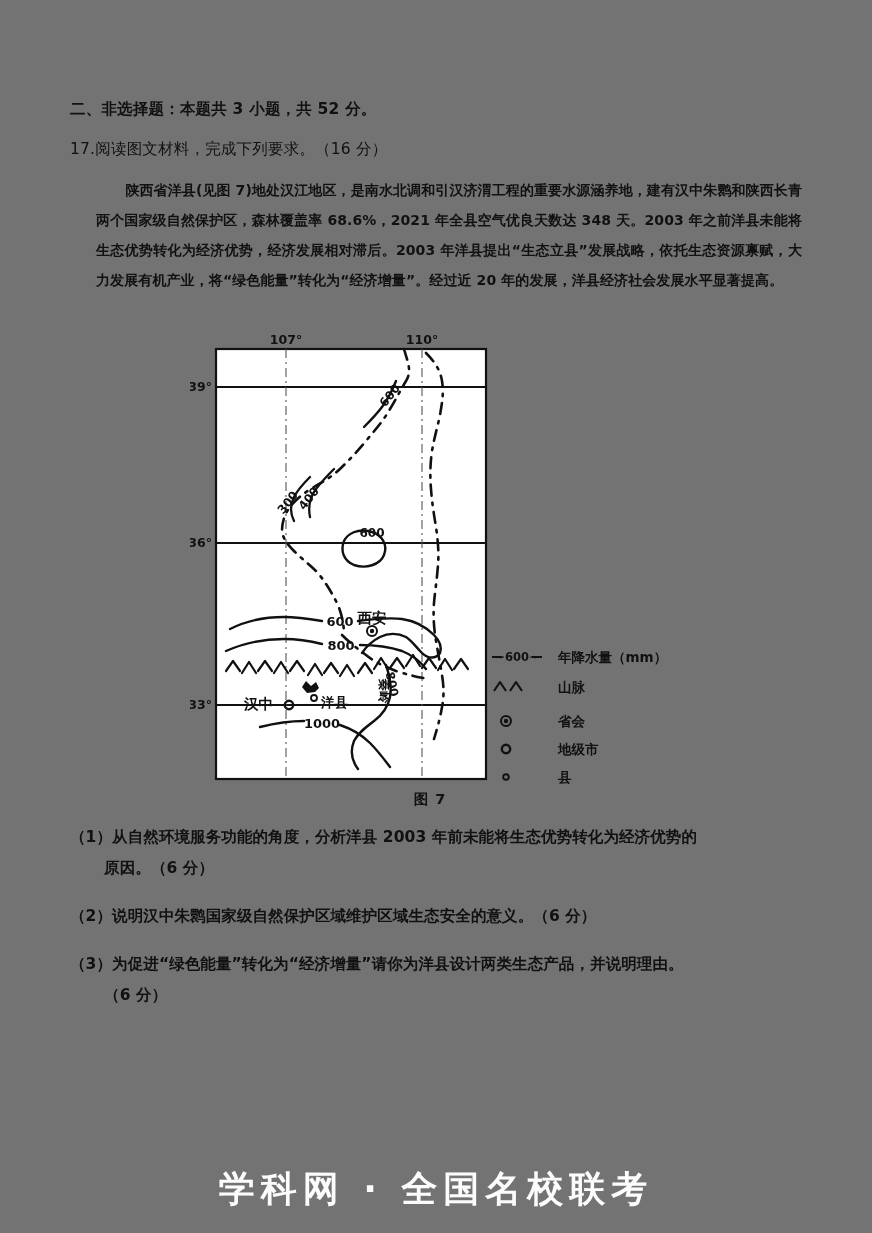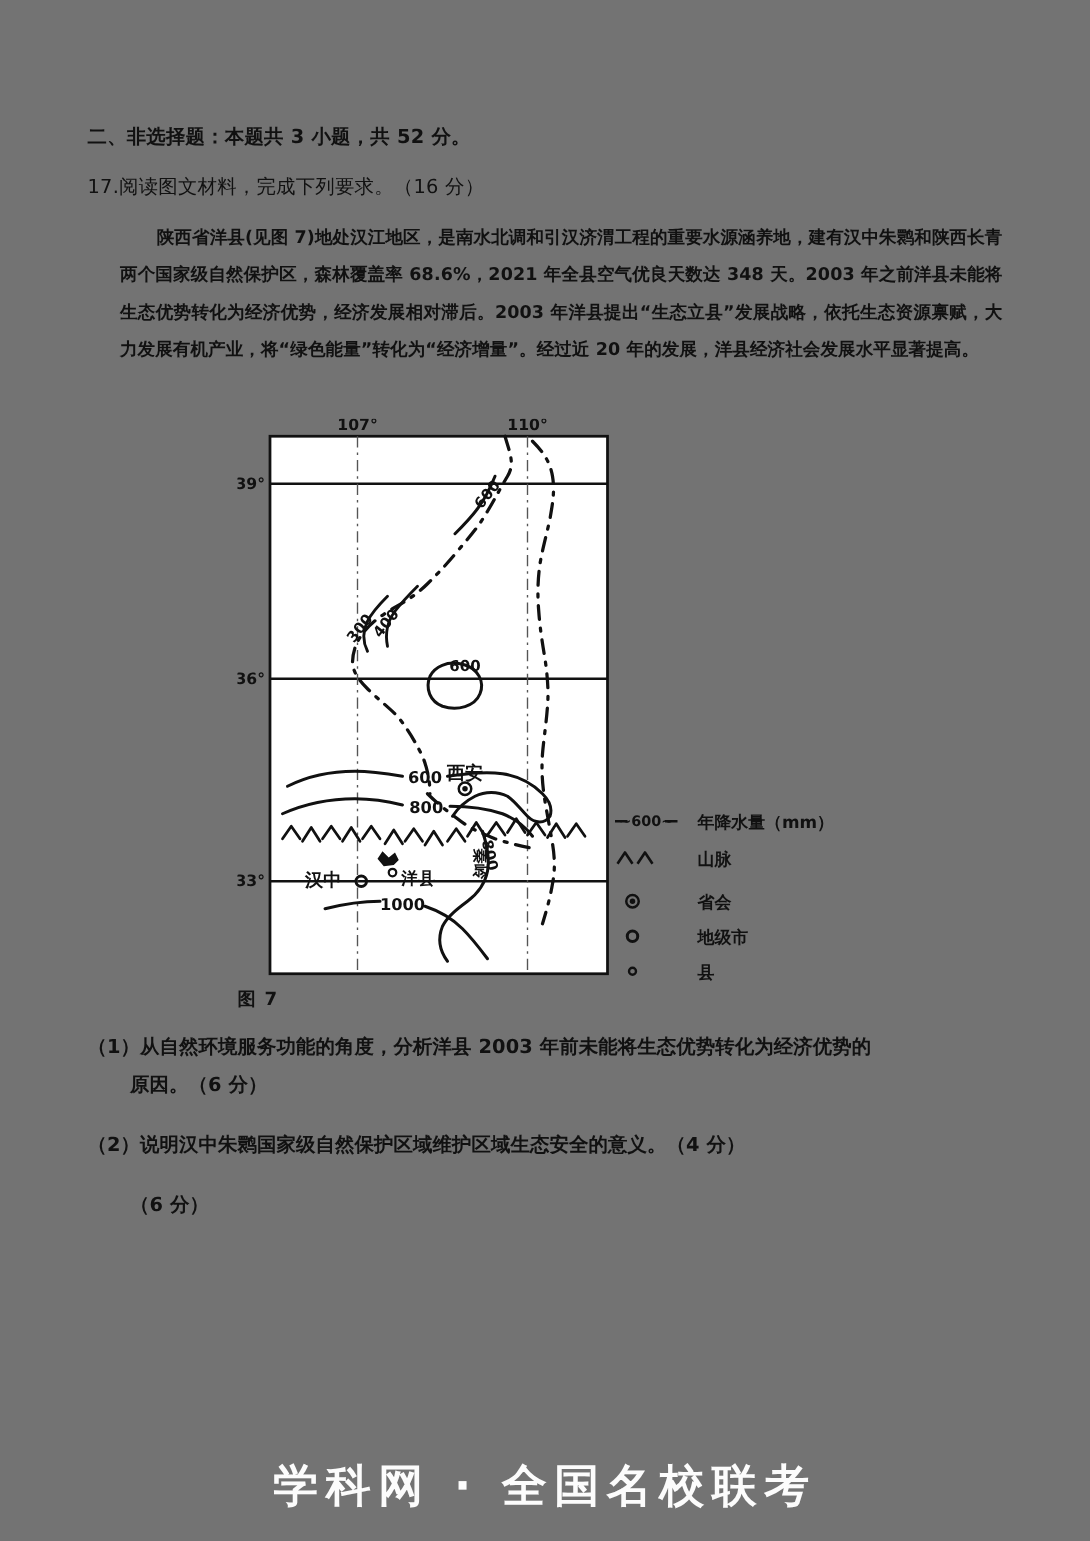--- a/index.html
+++ b/index.html
@@ -64,21 +64,21 @@
     width: 480px;
     height: 480px;
   }
   .map-svg { display: block; }
 
   .fig-caption {
     position: absolute;
     left: 0;
     top: 455px;
     width: 480px;
-    text-align: left;
+    text-align: center;
     font-size: 14.5px;
     font-weight: bold;
     letter-spacing: 1px;
   }
 
   
   .questions {
     position: absolute;
     left: 70px;
     top: 822px;
@@ -284,22 +284,23 @@
 
     <div class="fig-caption">图 7</div>
   </div>
 
   <div class="questions">
     <div class="q-item">
       <span>（1）从自然环境服务功能的角度，分析洋县 2003 年前未能将生态优势转化为经济优势的</span>
       <span class="cont">原因。（6 分）</span>
     </div>
     <div class="q-item">
-      <span>（2）说明汉中朱鹮国家级自然保护区域维护区域生态安全的意义。（4 分）</span>
+      <span>（2）说明汉中朱鹮国家级自然保护区域维护区域生态安全的意义。（6 分）</span>
     </div>
     <div class="q-item">
+      <span>（3）为促进“绿色能量”转化为“经济增量”请你为洋县设计两类生态产品，并说明理由。</span>
       <span class="cont">（6 分）</span>
     </div>
   </div>
 
   <div class="watermark">学科网 · 全国名校联考</div>
 
 </div>
 
 </body></html>

